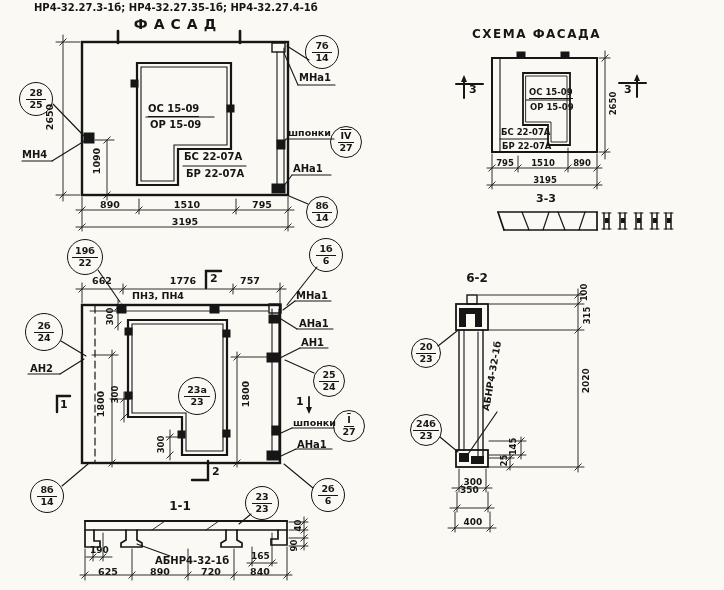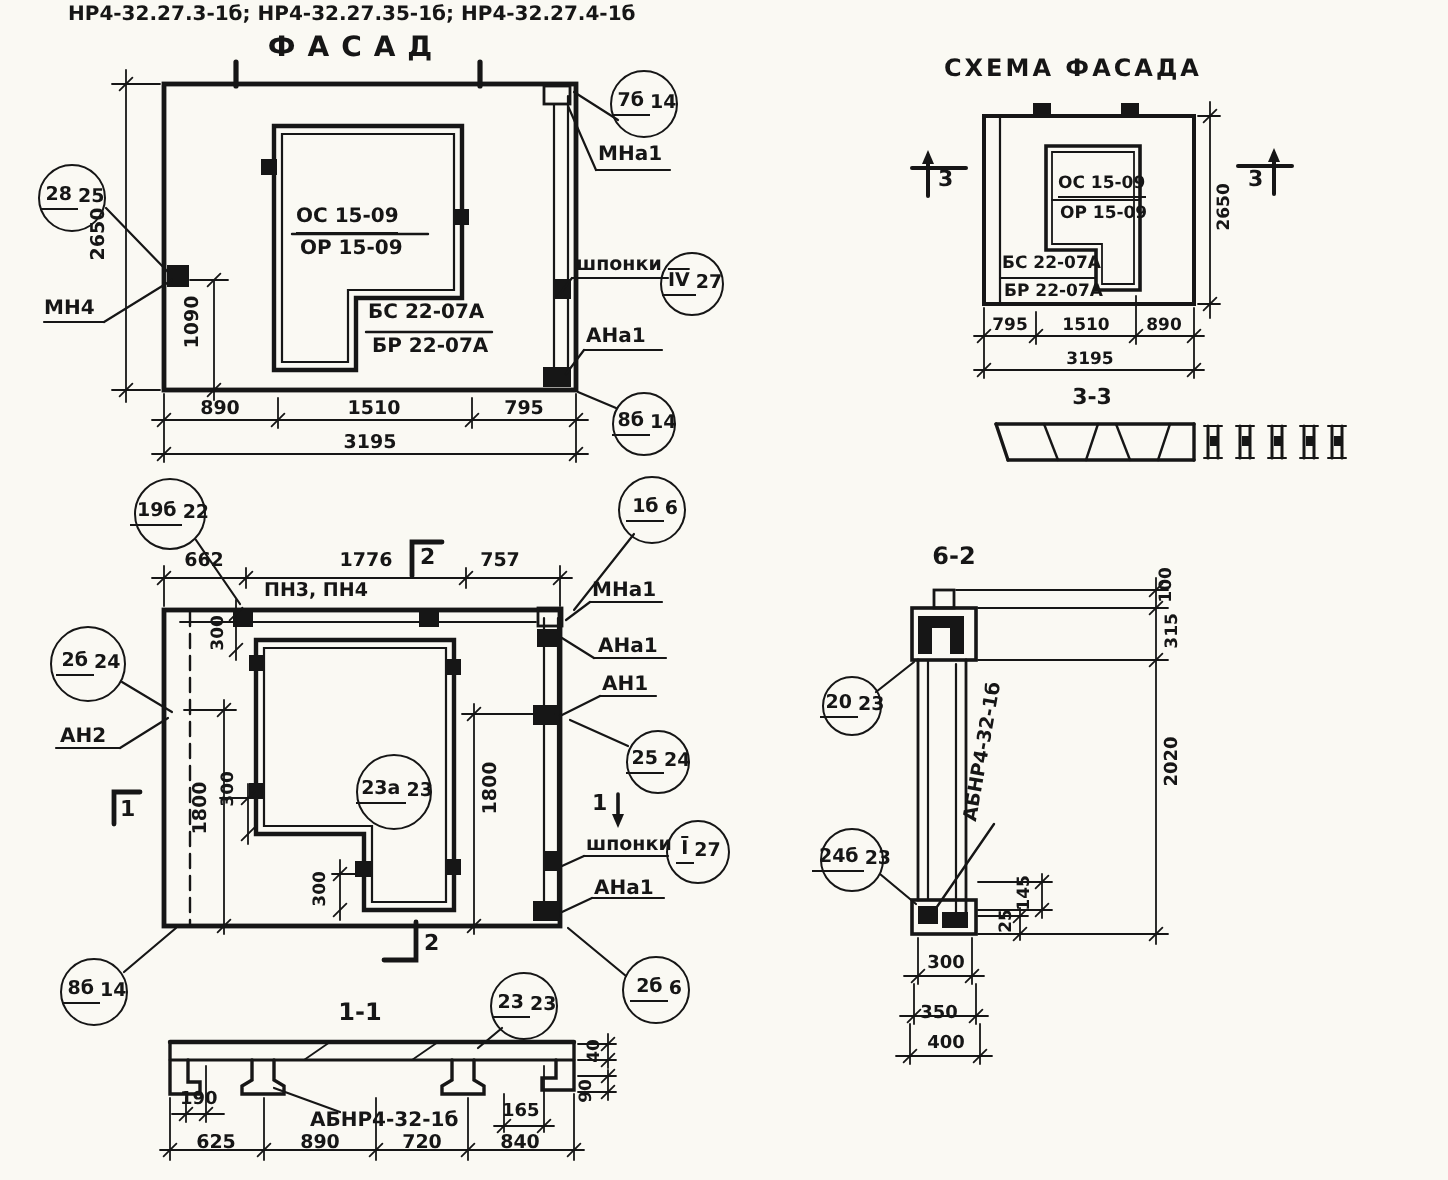--- a/index.html
+++ b/index.html
@@ -5,21 +5,21 @@
   html,body{margin:0;padding:0;background:#e8e8e4;}
   #stage{position:relative;width:724px;height:590px;background:#faf9f3;overflow:hidden;
          font-family:"DejaVu Sans","Liberation Sans",sans-serif;color:#161616;padding-left:12px;}
   svg{position:absolute;left:0;top:0;}
   .t{position:absolute;font-weight:bold;color:#161616;white-space:nowrap;
      font-size:9.5px;line-height:1.05;}
   .ctr{text-align:center;}
   .v{transform:rotate(-90deg);transform-origin:center;width:36px;text-align:center;}
   .v2{transform:rotate(-80deg);transform-origin:center;width:74px;text-align:center;}
   .c{position:absolute;border:1.7px solid #161616;border-radius:50%;
-     display:flex;flex-direction:row;align-items:center;justify-content:center;
+     display:flex;flex-direction:column;align-items:center;justify-content:center;
      font-weight:bold;font-size:9.5px;color:#161616;box-sizing:border-box;background:transparent;}
   .ct{border-bottom:1.4px solid #161616;padding:0 3px 0 3px;line-height:1.1;}
   .cb{padding-top:0px;line-height:1.1;}
   .ovr{text-decoration:overline;}
   .ul{border-bottom:1.3px solid #161616;padding-bottom:1px;}
 </style>
 </head>
 <body>
 
 <div id="stage">
@@ -457,21 +457,21 @@
 <span class="t" style="left:624px;top:84px;font-size:11px">3</span>
 <span class="t ctr" style="left:532px;top:193px;width:28px;font-size:11px">3-3</span>
 
 <span class="t ctr" style="left:463px;top:272px;width:28px;font-size:12px">6-2</span>
 <span class="t v" style="left:566px;top:288px;font-size:8.5px">100</span>
 <span class="t v" style="left:569px;top:311px;font-size:8.5px">315</span>
 <span class="t v" style="left:569px;top:376px;font-size:9px">2020</span>
 <span class="t v" style="left:495px;top:442px;font-size:8.5px">145</span>
 <span class="t v" style="left:486px;top:456px;font-size:8.5px">25</span>
 <span class="t ctr" style="left:459px;top:478px;width:28px;font-size:9px">300</span>
-<span class="t ctr" style="left:459px;top:503px;width:21px;font-size:9px">350</span>
+<span class="t ctr" style="left:459px;top:486px;width:21px;font-size:9px">350</span>
 <span class="t ctr" style="left:459px;top:518px;width:28px;font-size:9px">400</span>
 <span class="t v2" style="left:455px;top:371px;font-size:9.5px">АБНР4-32-1б</span>
 <div class="c" style="left:411px;top:338px;width:30px;height:30px">
   <span class="ct">20</span>
   <span class="cb">23</span>
 </div>
 <div class="c" style="left:410px;top:414px;width:32px;height:32px">
   <span class="ct">24б</span>
   <span class="cb">23</span>
 </div>

